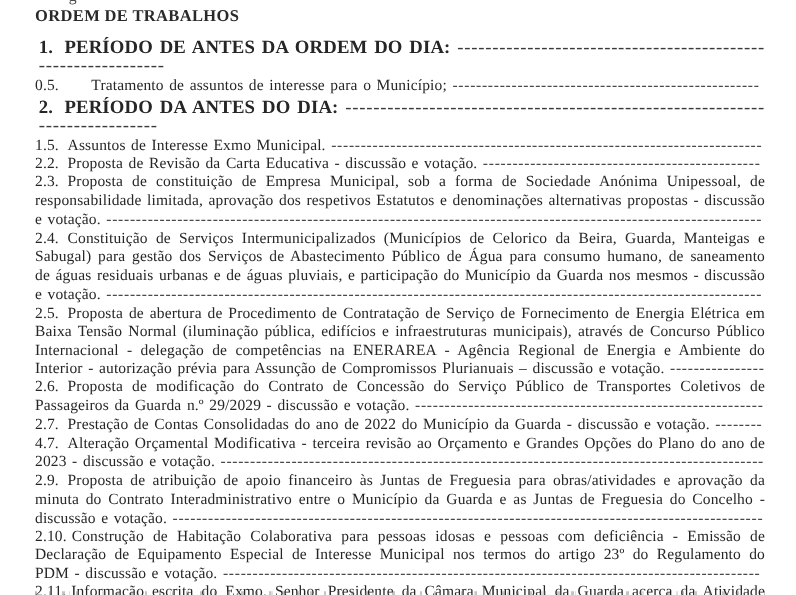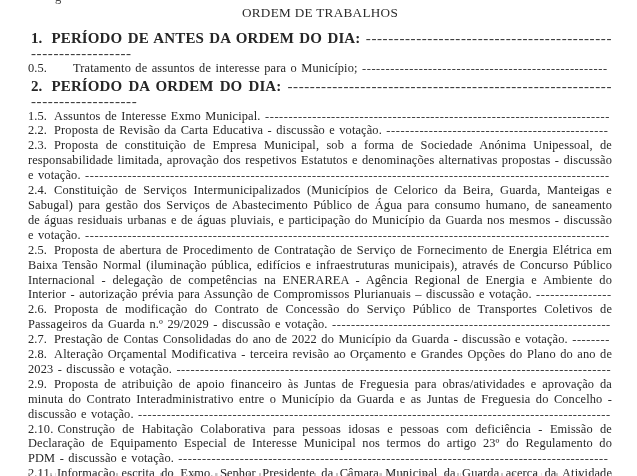--- a/index.html
+++ b/index.html
@@ -14,22 +14,21 @@
   }
   .content {
     position: absolute;
     top: 0;
     left: 28px;
     right: 25px;
   }
   .doc-title {
     margin: 5px 0 10px 0;
     font-size: 13.2px;
-    font-weight: normal;
-    text-align: center;
+    font-weight: bold;
     letter-spacing: 0.3px;
     color: #2a2a2a;
   }
   p.item {
     margin: 0;
     text-align: justify;
     font-size: 12.4px;
     line-height: 14.9px;
     letter-spacing: 0.12px;
     word-spacing: 1.2px;
@@ -68,28 +67,28 @@
 </head>
 <body>
 
 <div class="page">
   <span class="top-frag">g</span>
   <div class="content">
     <h1 class="doc-title">ORDEM DE TRABALHOS</h1>
     <div id="agenda-list">
         <p class="item bold"><span class="num" style="padding-right: 9px;">1.</span><span>PERÍODO DE ANTES DA ORDEM DO DIA:</span> <span class="lead">--------------------------------------------------------------</span></p>
         <p class="item"><span class="num" style="padding-right: 26px;">0.5.</span><span>Tratamento de assuntos de interesse para o Município;</span> <span class="lead">----------------------------------------------------</span></p>
-        <p class="item bold"><span class="num" style="padding-right: 9px;">2.</span><span>PERÍODO DA ORDEM DO DIA:</span> <span class="lead">-----------------------------------------------------------------------------</span></p>
+        <p class="item bold"><span class="num" style="padding-right: 9px;">2.</span><span>PERÍODO DA ANTES DO DIA:</span> <span class="lead">-----------------------------------------------------------------------------</span></p>
         <p class="item"><span class="num" style="padding-right: 7px;">1.5.</span><span>Assuntos de Interesse Exmo Municipal.</span> <span class="lead">-------------------------------------------------------------------------</span></p>
         <p class="item"><span class="num" style="padding-right: 7px;">2.2.</span><span>Proposta de Revisão da Carta Educativa - discussão e votação.</span> <span class="lead">-----------------------------------------------</span></p>
         <p class="item"><span class="num" style="padding-right: 7px;">2.3.</span><span>Proposta de constituição de Empresa Municipal, sob a forma de Sociedade Anónima Unipessoal, de responsabilidade limitada, aprovação dos respetivos Estatutos e denominações alternativas propostas - discussão e votação.</span> <span class="lead">---------------------------------------------------------------------------------------------------------------</span></p>
         <p class="item"><span class="num" style="padding-right: 7px;">2.4.</span><span>Constituição de Serviços Intermunicipalizados (Municípios de Celorico da Beira, Guarda, Manteigas e Sabugal) para gestão dos Serviços de Abastecimento Público de Água para consumo humano, de saneamento de águas residuais urbanas e de águas pluviais, e participação do Município da Guarda nos mesmos - discussão e votação.</span> <span class="lead">---------------------------------------------------------------------------------------------------------------</span></p>
         <p class="item"><span class="num" style="padding-right: 7px;">2.5.</span><span>Proposta de abertura de Procedimento de Contratação de Serviço de Fornecimento de Energia Elétrica em Baixa Tensão Normal (iluminação pública, edifícios e infraestruturas municipais), através de Concurso Público Internacional - delegação de competências na ENERAREA - Agência Regional de Energia e Ambiente do Interior - autorização prévia para Assunção de Compromissos Plurianuais – discussão e votação.</span> <span class="lead">----------------</span></p>
         <p class="item"><span class="num" style="padding-right: 7px;">2.6.</span><span>Proposta de modificação do Contrato de Concessão do Serviço Público de Transportes Coletivos de Passageiros da Guarda n.º 29/2029 - discussão e votação.</span> <span class="lead">-----------------------------------------------------------</span></p>
         <p class="item"><span class="num" style="padding-right: 7px;">2.7.</span><span>Prestação de Contas Consolidadas do ano de 2022 do Município da Guarda - discussão e votação.</span> <span class="lead">--------</span></p>
-        <p class="item"><span class="num" style="padding-right: 7px;">2.8.</span><span>Alteração Orçamental Modificativa - terceira revisão ao Orçamento e Grandes Opções do Plano do ano de 2023 - discussão e votação.</span> <span class="lead">--------------------------------------------------------------------------------------------</span></p>
+        <p class="item"><span class="num" style="padding-right: 7px;">4.7.</span><span>Alteração Orçamental Modificativa - terceira revisão ao Orçamento e Grandes Opções do Plano do ano de 2023 - discussão e votação.</span> <span class="lead">--------------------------------------------------------------------------------------------</span></p>
         <p class="item"><span class="num" style="padding-right: 7px;">2.9.</span><span>Proposta de atribuição de apoio financeiro às Juntas de Freguesia para obras/atividades e aprovação da minuta do Contrato Interadministrativo entre o Município da Guarda e as Juntas de Freguesia do Concelho - discussão e votação.</span> <span class="lead">----------------------------------------------------------------------------------------------------</span></p>
         <p class="item"><span class="num" style="padding-right: 4px;">2.10.</span><span>Construção de Habitação Colaborativa para pessoas idosas e pessoas com deficiência - Emissão de Declaração de Equipamento Especial de Interesse Municipal nos termos do artigo 23º do Regulamento do PDM - discussão e votação.</span> <span class="lead">-------------------------------------------------------------------------------------------</span></p>
         <p class="item"><span class="num" style="padding-right: 4px;">2.11.</span><span>Informação escrita do Exmo. Senhor Presidente da Câmara Municipal da Guarda acerca da Atividade Municipal.</span> <span class="lead">--------------------------------------------------------------------------------------------------------------</span></p>
       </div>
   </div>
   <div class="bottom-frag"></div>
 </div>
 
 </body></html>

